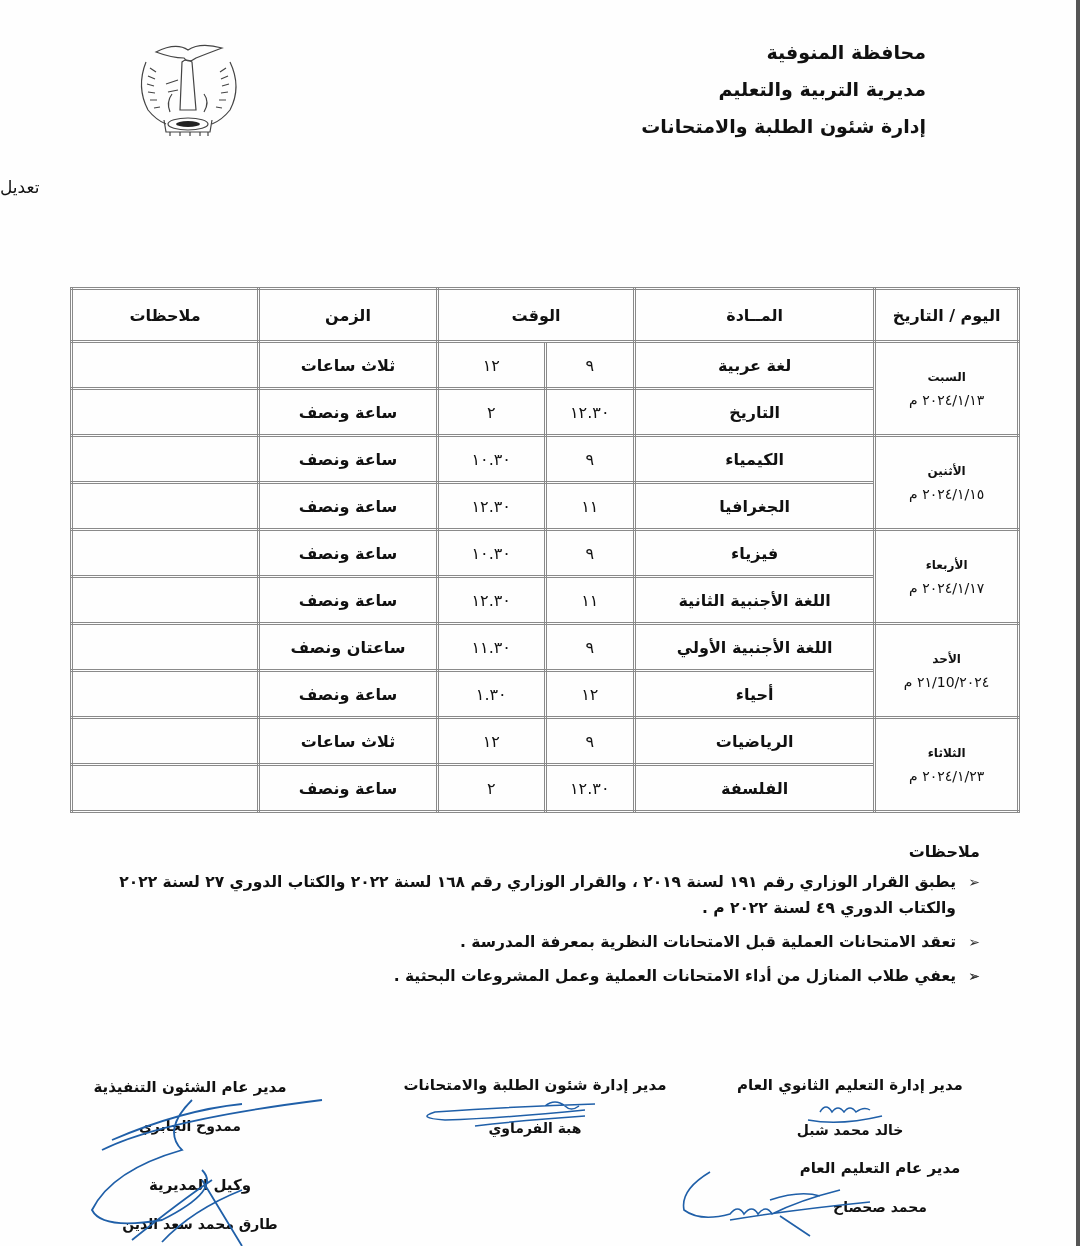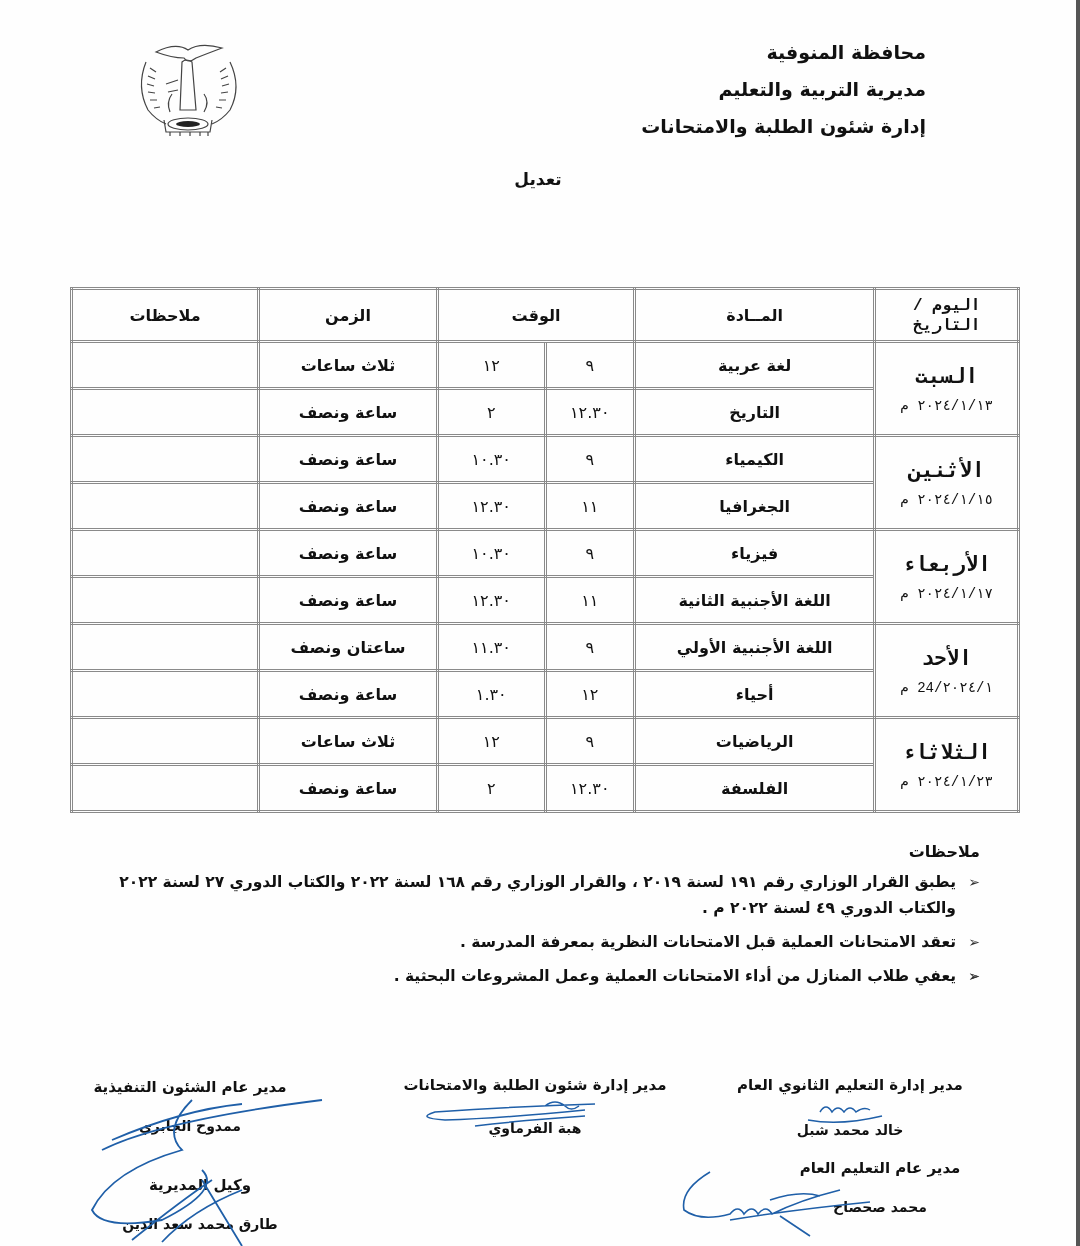--- a/index.html
+++ b/index.html
@@ -15,43 +15,43 @@
   }
   .header-block {
     position:absolute; right:150px; top:34px; width:420px; text-align:right;
     direction:rtl; font-weight:bold; font-size:19px; line-height:37px;
   }
   .header-block div { white-space:nowrap; }
   .emblem {
     position:absolute; left:126px; top:32px; width:124px; height:106px;
   }
   .titles {
-    position:absolute; left:0; right:0; top:164px; text-align:center;
-    direction:rtl; font-weight:bold;
+    position:absolute; left:0; right:0; top:172px; text-align:left;
+    direction:rtl; font-weight:normal;
   }
   .titles .t1 { font-size:17px; line-height:30px; }
   .titles .t2 { font-size:17px; line-height:38px; margin-left:70px; }
   .titles .t3 { font-size:17px; line-height:30px; margin-left:60px; }
 
   table.sched {
     position:absolute; left:70px; top:287px; width:950px; border-collapse:collapse;
     direction:rtl; font-size:16px; font-weight:bold;
   }
   table.sched td, table.sched th {
     border:3px double #8a8a8a; text-align:center; vertical-align:middle; padding:0;
   }
   table.sched th { height:50px; font-size:16px; }
   table.sched td { height:44px; }
-  .c-day { width:140px;font-family:Liberation Mono, monospace; }
+  .c-day { width:140px; }
   .c-sub { width:236px; }
   .c-t1 { width:86px; font-weight:normal; }
   .c-t2 { width:104px; font-weight:normal; }
   .c-dur { width:175px; }
   .c-note { width:183px; }
-  .day-name { display:block; font-size:21px; margin-bottom:8px; }
+  .day-name { display:block; font-size:12px; margin-bottom:8px; }
   .day-date { display:block; font-size:14px; font-weight:normal; }
 
   .notes {
     position:absolute; left:88px; right:96px; top:842px; direction:rtl;
     font-weight:bold; font-size:15.5px;
   }
   .notes h3 { margin:0 0 8px 0; font-size:16px; }
   .notes ul { list-style:none; margin:0; padding:0 24px 0 0; }
   .notes li { position:relative; line-height:26px; margin-bottom:8px; }
   .notes li .bullet {
@@ -156,21 +156,21 @@
         <tr>
           <td class="c-sub">اللغة الأجنبية الثانية</td>
           <td class="c-t1">١١</td>
           <td class="c-t2">١٢.٣٠</td>
           <td class="c-dur">ساعة ونصف</td>
           <td class="c-note"></td>
         </tr>
         <tr>
           <td class="c-day" rowspan="2">
             <span class="day-name">الأحد</span>
-            <span class="day-date">٢٠٢٤/١/24 م</span>
+            <span class="day-date">٢٠٢٤/10/٢١ م</span>
           </td>
           <td class="c-sub">اللغة الأجنبية الأولي</td>
           <td class="c-t1">٩</td>
           <td class="c-t2">١١.٣٠</td>
           <td class="c-dur">ساعتان ونصف</td>
           <td class="c-note"></td>
         </tr>
         <tr>
           <td class="c-sub">أحياء</td>
           <td class="c-t1">١٢</td>

